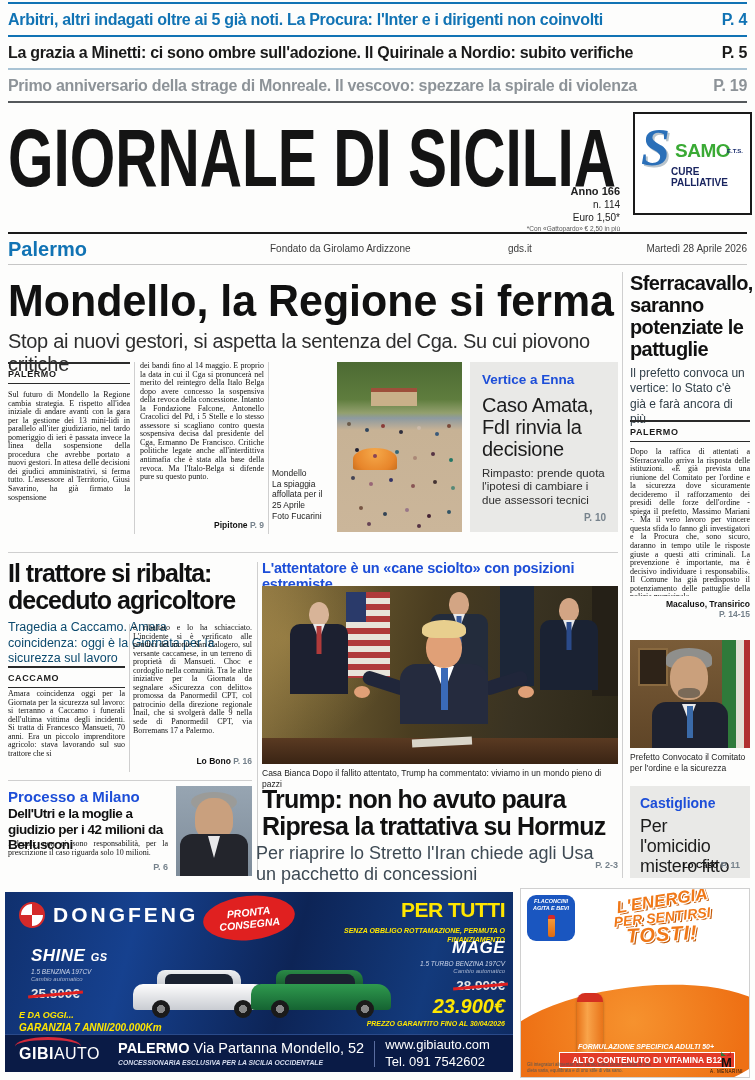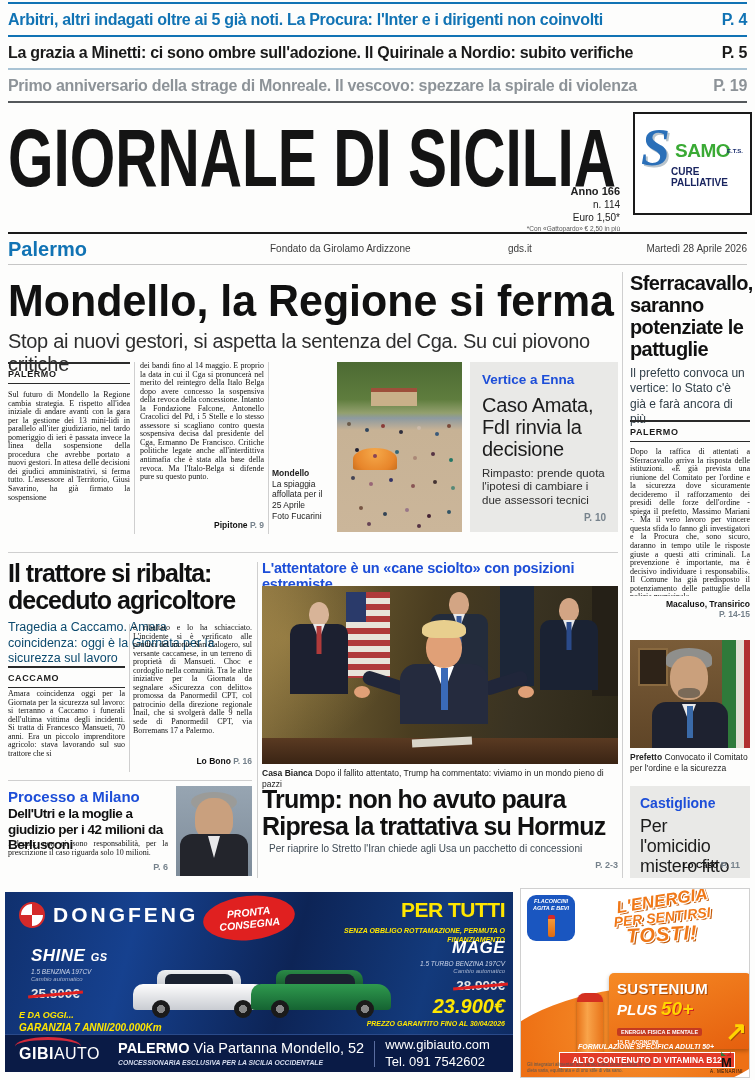--- a/index.html
+++ b/index.html
@@ -40,21 +40,21 @@
 
   
   .kickbox{border-top:2px solid #2a2a2a;border-bottom:1px solid #2a2a2a;font-size:9px;font-weight:700;
            letter-spacing:0.6px;padding:5px 0 4px;}
   .serif{font-family:"Liberation Serif","DejaVu Serif",serif;font-size:8px;line-height:1.07;
          text-align:justify;color:#111;overflow:hidden;hyphens:auto;}
   .byline{font-size:8.5px;font-weight:700;text-align:right;color:#111;}
   .pgref{color:#76828c;font-weight:700;}
   .bluek{color:#1d4ed8;font-weight:700;}
   .cap{font-size:8.5px;line-height:1.25;color:#222;}
-  .cap .b{font-weight:700;}
+  .cap .b{font-weight:400;}
   .graybox{background:#e9e9e7;}
   .vrule{width:1px;background:#cfcfcf;}
   .hrule{height:1px;background:#cfcfcf;}
 
   
   .subhead{position:absolute;left:8px;top:330px;width:612px;font-size:20px;font-weight:400;
            color:#2e2e2e;letter-spacing:-0.3px;}
   .ls-col1{position:absolute;left:8px;top:362px;width:122px;}
   .ls-col1 .serif{margin-top:7px;height:138px;}
   .ls-col2{position:absolute;left:140px;top:362px;width:124px;height:172px;}
@@ -142,21 +142,21 @@
               background:#20263a;transform:rotate(-18deg);}
   .trump-handL{position:absolute;left:-36px;top:66px;width:16px;height:12px;border-radius:50%;background:#e0a077;}
   .trump-handR{position:absolute;left:128px;top:66px;width:16px;height:12px;border-radius:50%;background:#e0a077;}
   .tp-desk{position:absolute;left:0;bottom:0;width:100%;height:26px;
            background:linear-gradient(#5a3a22,#3a2414);}
   .tp-paper{position:absolute;left:150px;bottom:18px;width:60px;height:8px;background:#d9d5c9;
             transform:rotate(-3deg);}
   .tr-cap{position:absolute;left:262px;top:768px;width:356px;}
   .tr-h{position:absolute;left:262px;top:786px;width:356px;font-size:25px;line-height:1.08;
         font-weight:700;letter-spacing:-0.8px;color:#111;}
-  .tr-sub{position:absolute;left:269px;top:843px;width:356px;font-size:10px;color:#3e4a54;}
+  .tr-sub{position:absolute;left:256px;top:843px;width:356px;font-size:18px;color:#3e4a54;}
   .tr-p{position:absolute;left:262px;top:860px;width:356px;text-align:right;font-size:9px;}
 
   
   .sb{position:absolute;left:630px;width:120px;}
   .sb-h{top:272px;font-size:20px;line-height:1.1;font-weight:700;letter-spacing:-0.6px;color:#111;}
   .sb-lead{top:366px;font-size:12px;line-height:1.28;color:#32404a;}
   .sb-k{top:420px;}
   .sb-body{top:448px;height:148px;}
   .sb-by{top:599px;}
   .photo-pref{position:absolute;left:630px;top:640px;width:120px;height:108px;overflow:hidden;
@@ -547,30 +547,20 @@
       <div>FLACONCINI</div>
       <div>AGITA E BEVI</div>
       <div class="bottle"></div>
     </div>
     <div class="su-slogan">
       <div class="su-sl1">L'ENERGIA</div>
       <div class="su-sl2">PER SENTIRSI</div>
       <div class="su-sl3">TOSTI!</div>
     </div>
     <div class="su-bottle"></div>
-    <div class="su-box">
-      <div class="su-prod">SUSTENIUM</div>
-      <div class="su-var">
-        <span>PLUS</span>
-        <span class="plus">50+</span>
-      </div>
-      <div class="su-sub">ENERGIA FISICA E MENTALE</div>
-      <div class="su-count">15 FLACONCINI</div>
-      <div class="su-arrow">↗</div>
-    </div>
     <div class="su-claim1">FORMULAZIONE SPECIFICA ADULTI 50+</div>
     <div class="su-claim2">ALTO CONTENUTO DI VITAMINA B12</div>
     <div class="su-discl">Gli integratori alimentari non vanno intesi come sostituti di una dieta varia, equilibrata e di uno stile di vita sano.</div>
     <div class="su-men">
       <div class="fl"></div>
       <div class="m">M</div>
       <div class="n">A. MENARINI</div>
     </div>
   </div>
 

